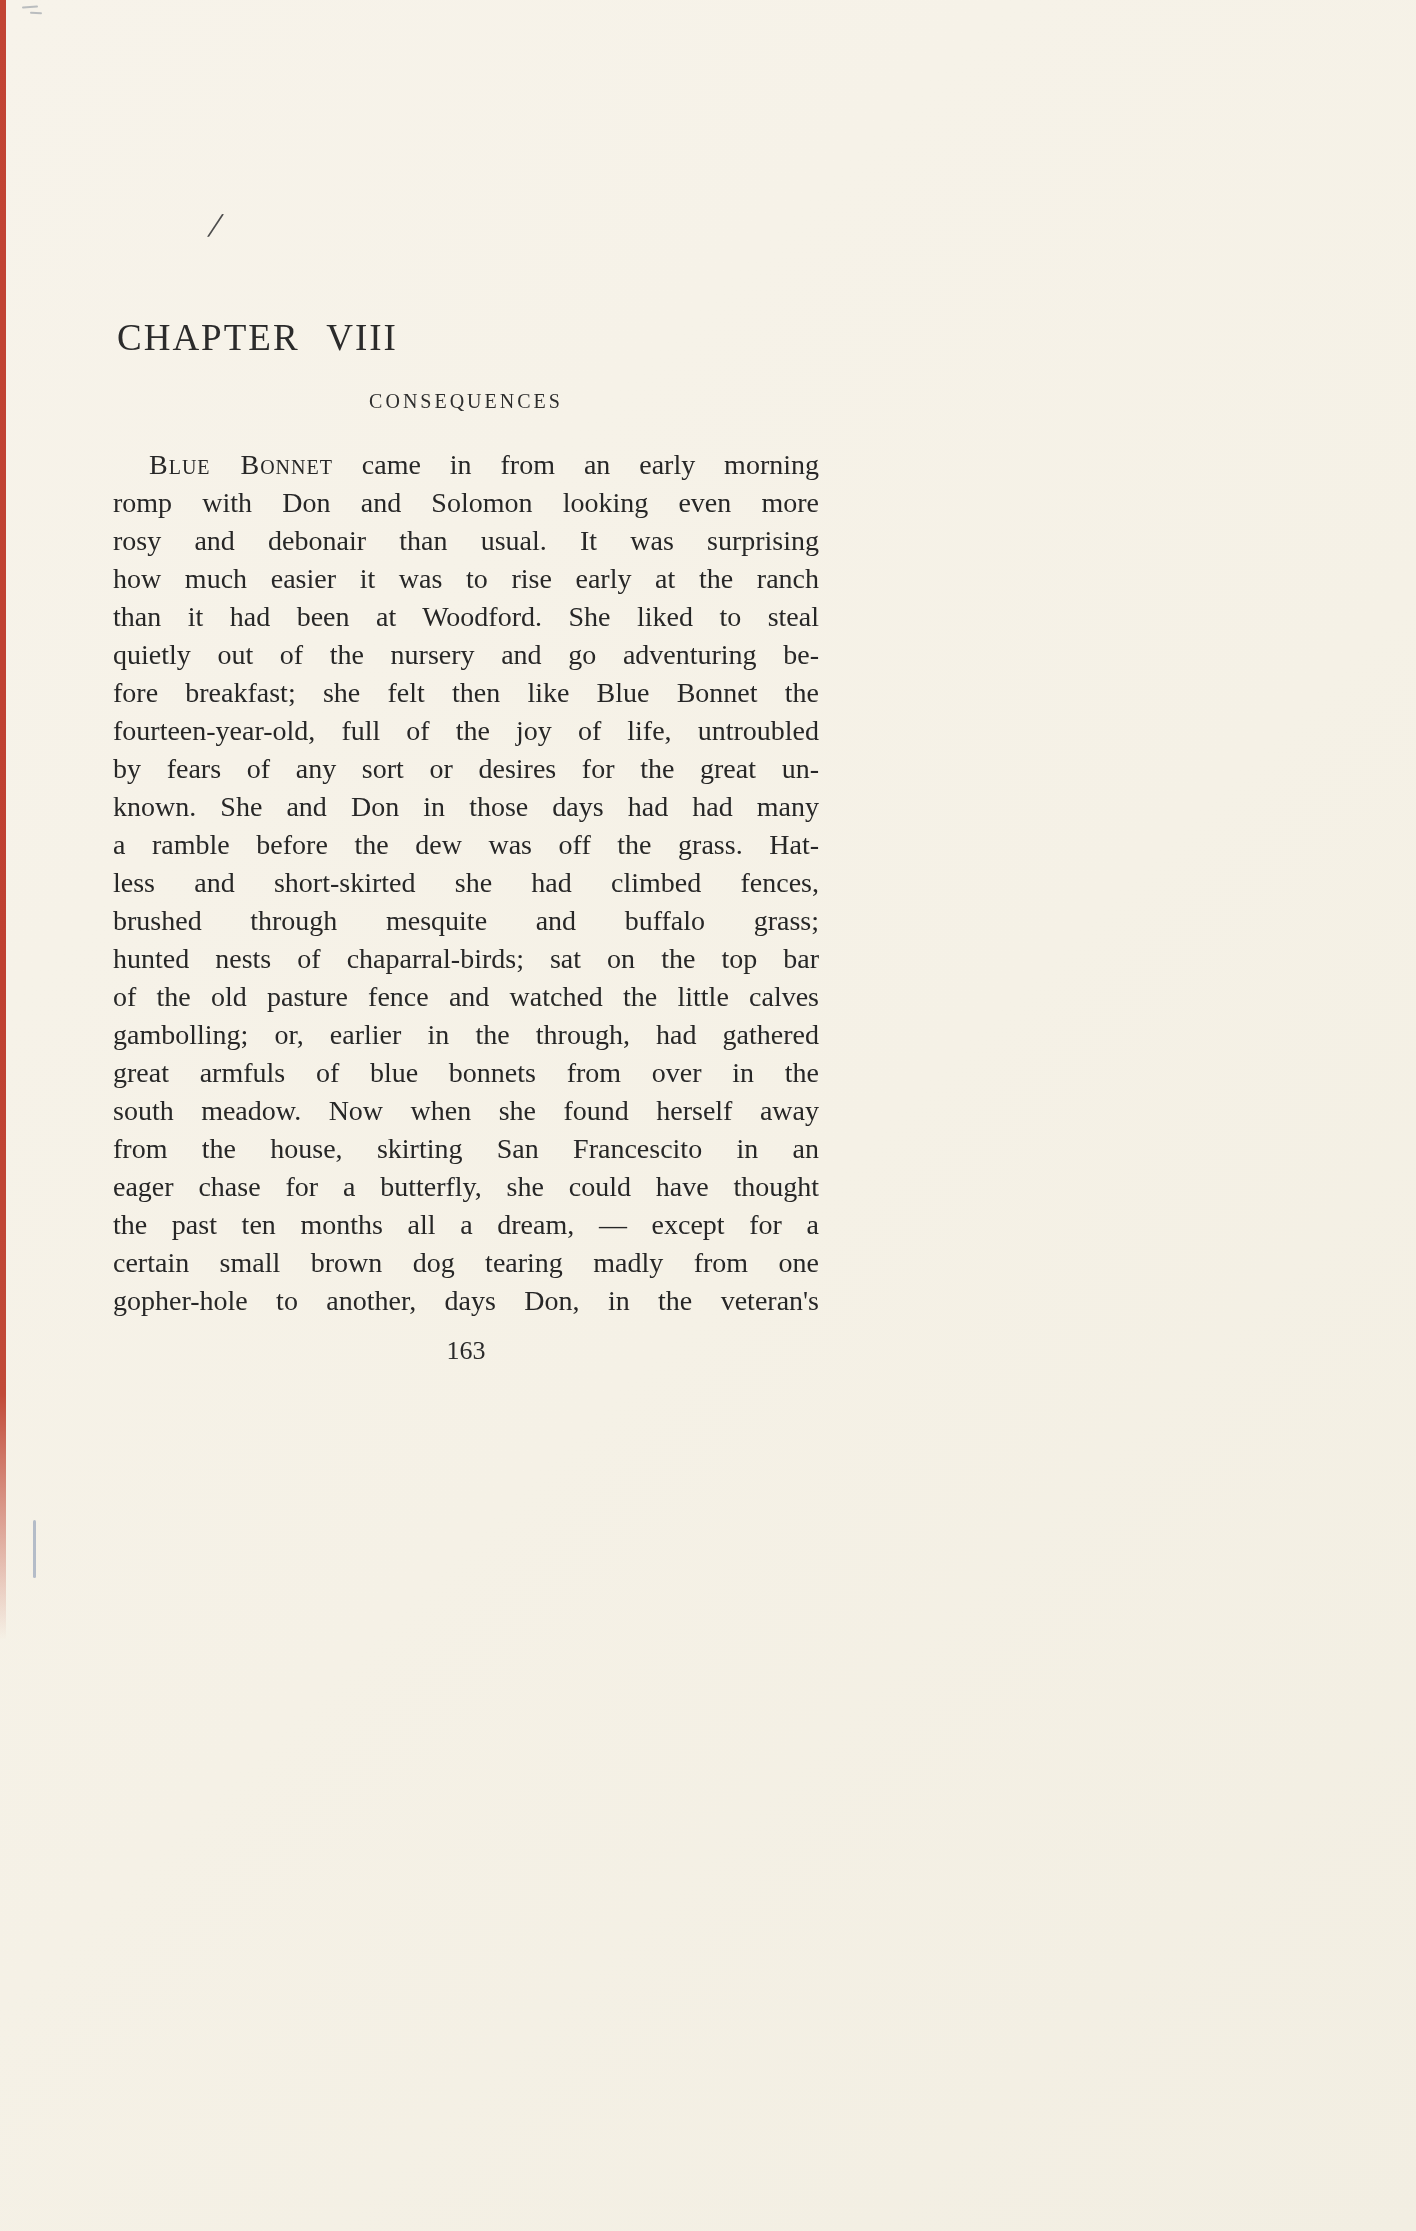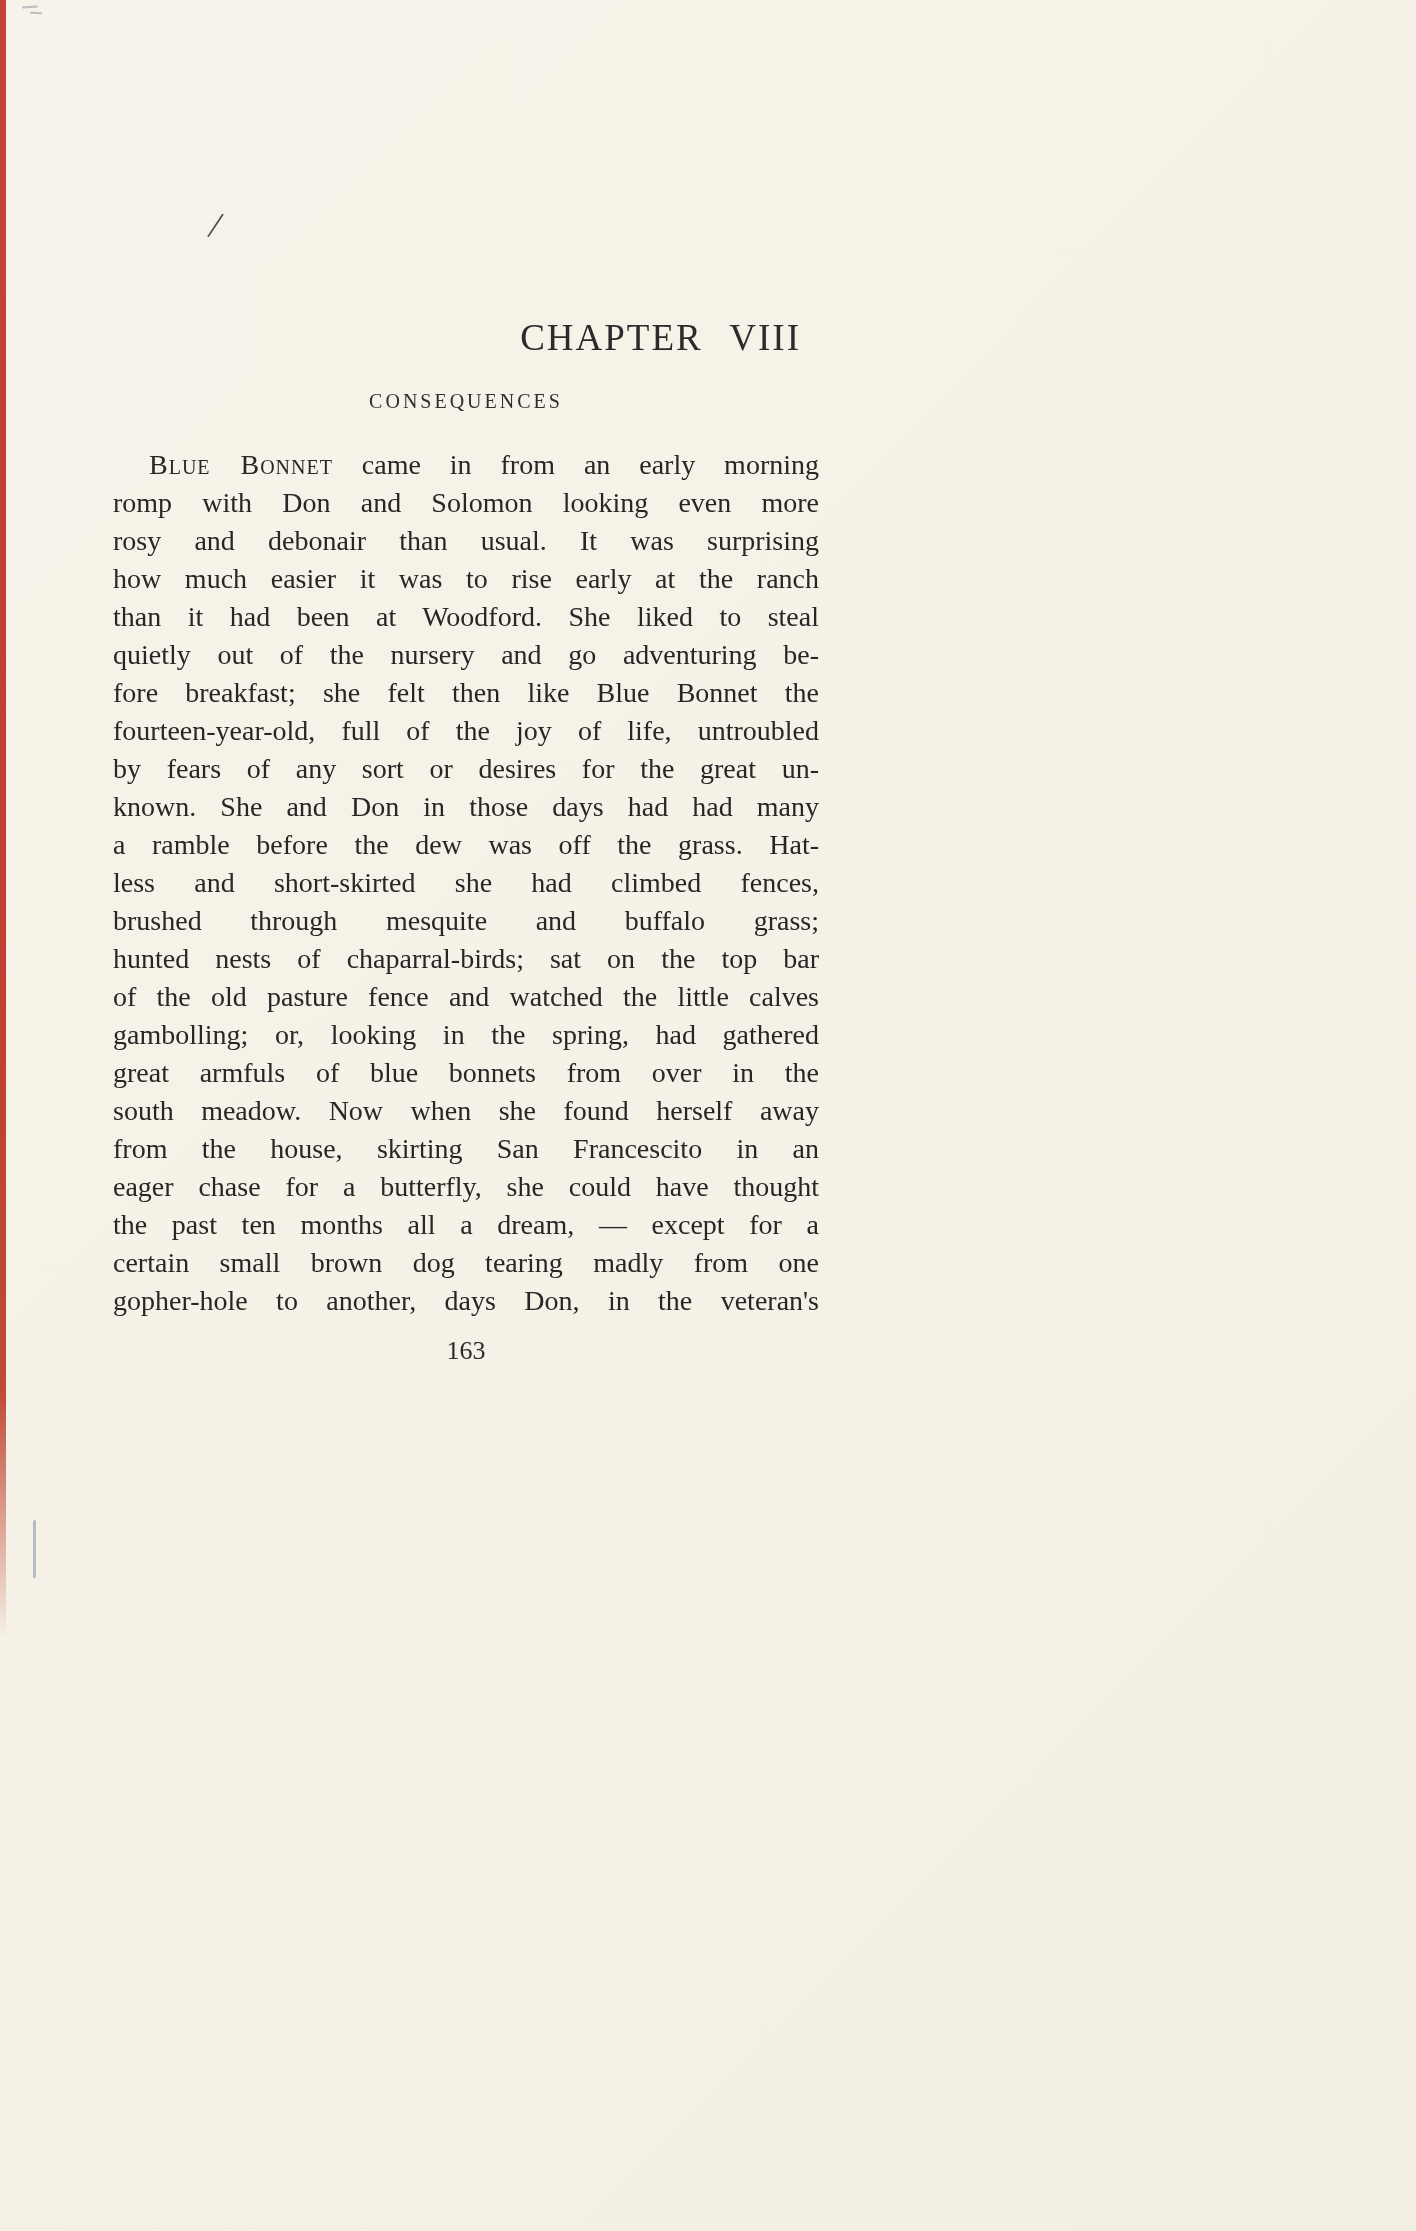--- a/index.html
+++ b/index.html
@@ -54,24 +54,24 @@
     top: 1520px;
     width: 3px;
     height: 58px;
     background: #7d8fae;
     opacity: 0.55;
     border-radius: 2px;
   }
 
   .chapter-title {
     position: absolute;
-    left: 95px;
+    left: 117px;
     top: 316px;
     width: 706px;
-    text-align: right;
+    text-align: left;
     font-size: 37px;
     letter-spacing: 2px;
     word-spacing: 16px;
     color: #2b2b2b;
   }
 
   .section-title {
     position: absolute;
     left: 113px;
     top: 390px;
@@ -140,21 +140,21 @@
       <div class="line">quietly out of the nursery and go adventuring be-</div>
       <div class="line">fore breakfast; she felt then like Blue Bonnet the</div>
       <div class="line">fourteen-year-old, full of the joy of life, untroubled</div>
       <div class="line">by fears of any sort or desires for the great un-</div>
       <div class="line">known. She and Don in those days had had many</div>
       <div class="line">a ramble before the dew was off the grass. Hat-</div>
       <div class="line">less and short-skirted she had climbed fences,</div>
       <div class="line">brushed through mesquite and buffalo grass;</div>
       <div class="line">hunted nests of chaparral-birds; sat on the top bar</div>
       <div class="line">of the old pasture fence and watched the little calves</div>
-      <div class="line">gambolling; or, looking in the spring, had gathered</div>
+      <div class="line">gambolling; or, earlier in the through, had gathered</div>
       <div class="line">great armfuls of blue bonnets from over in the</div>
       <div class="line">south meadow. Now when she found herself away</div>
       <div class="line">from the house, skirting San Francescito in an</div>
       <div class="line">eager chase for a butterfly, she could have thought</div>
       <div class="line">the past ten months all a dream, — except for a</div>
       <div class="line">certain small brown dog tearing madly from one</div>
       <div class="line">gopher-hole to another, days Don, in the veteran's</div>
     </div>
 
   <div class="page-number">163</div>

